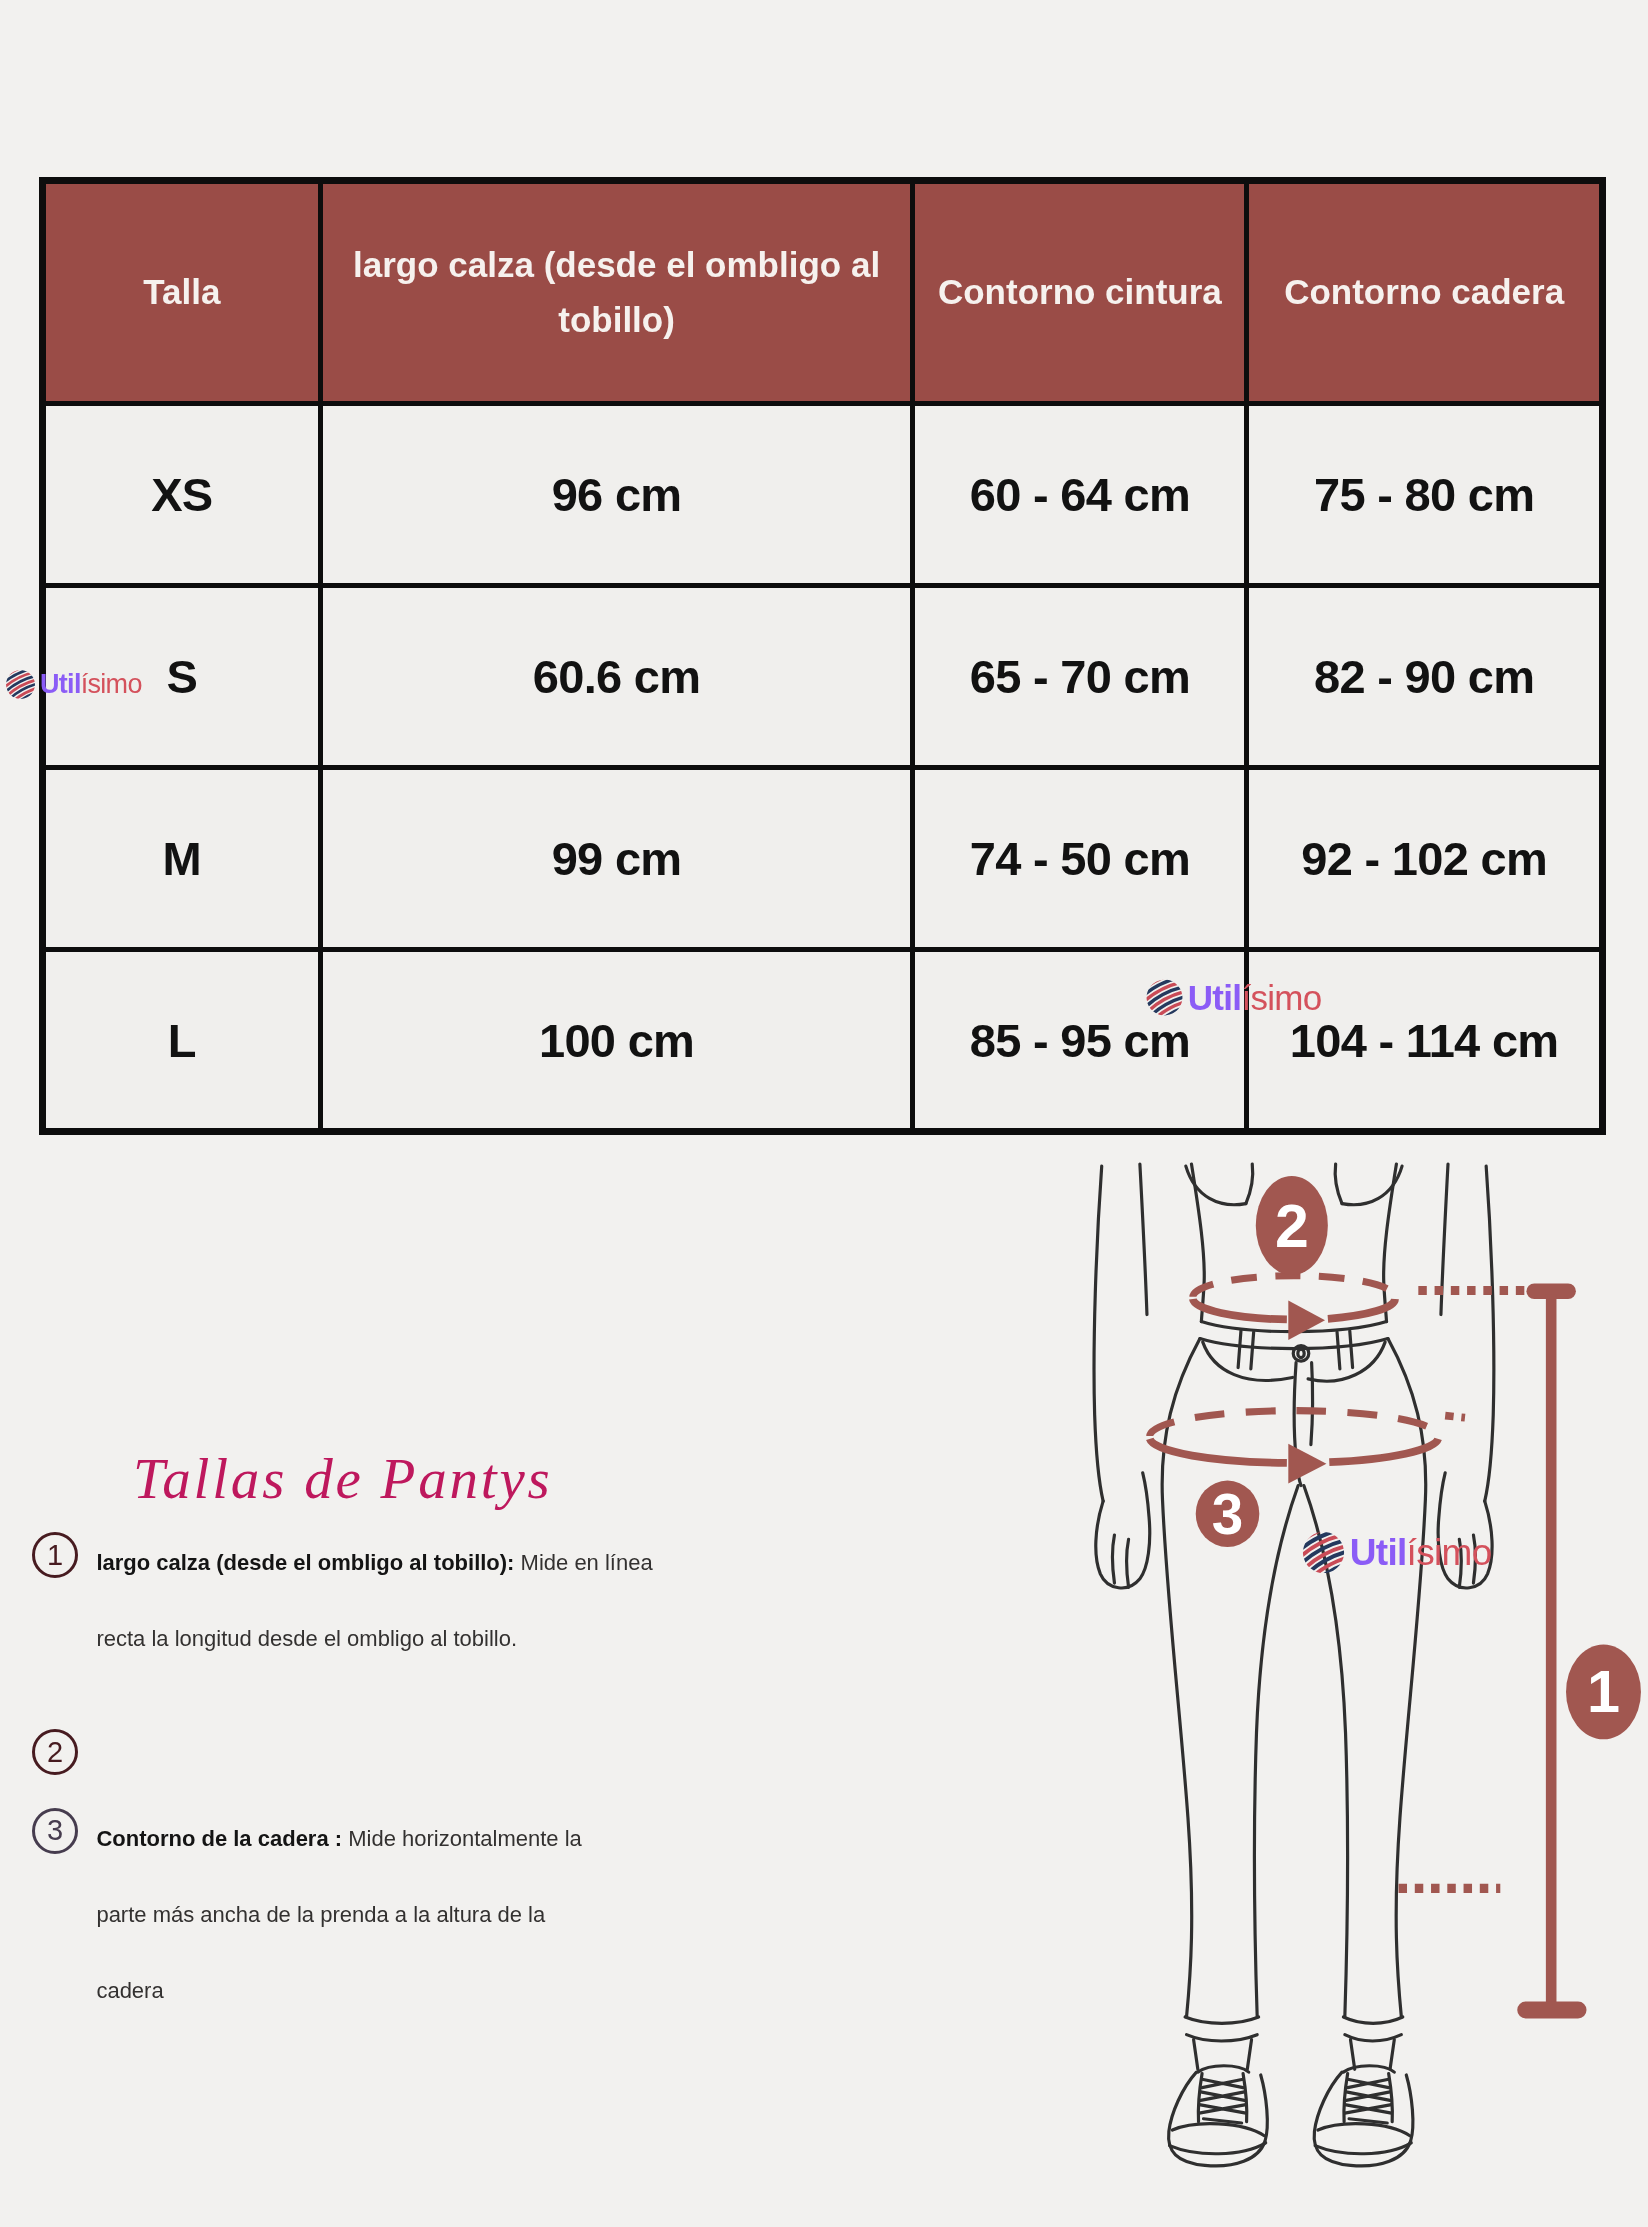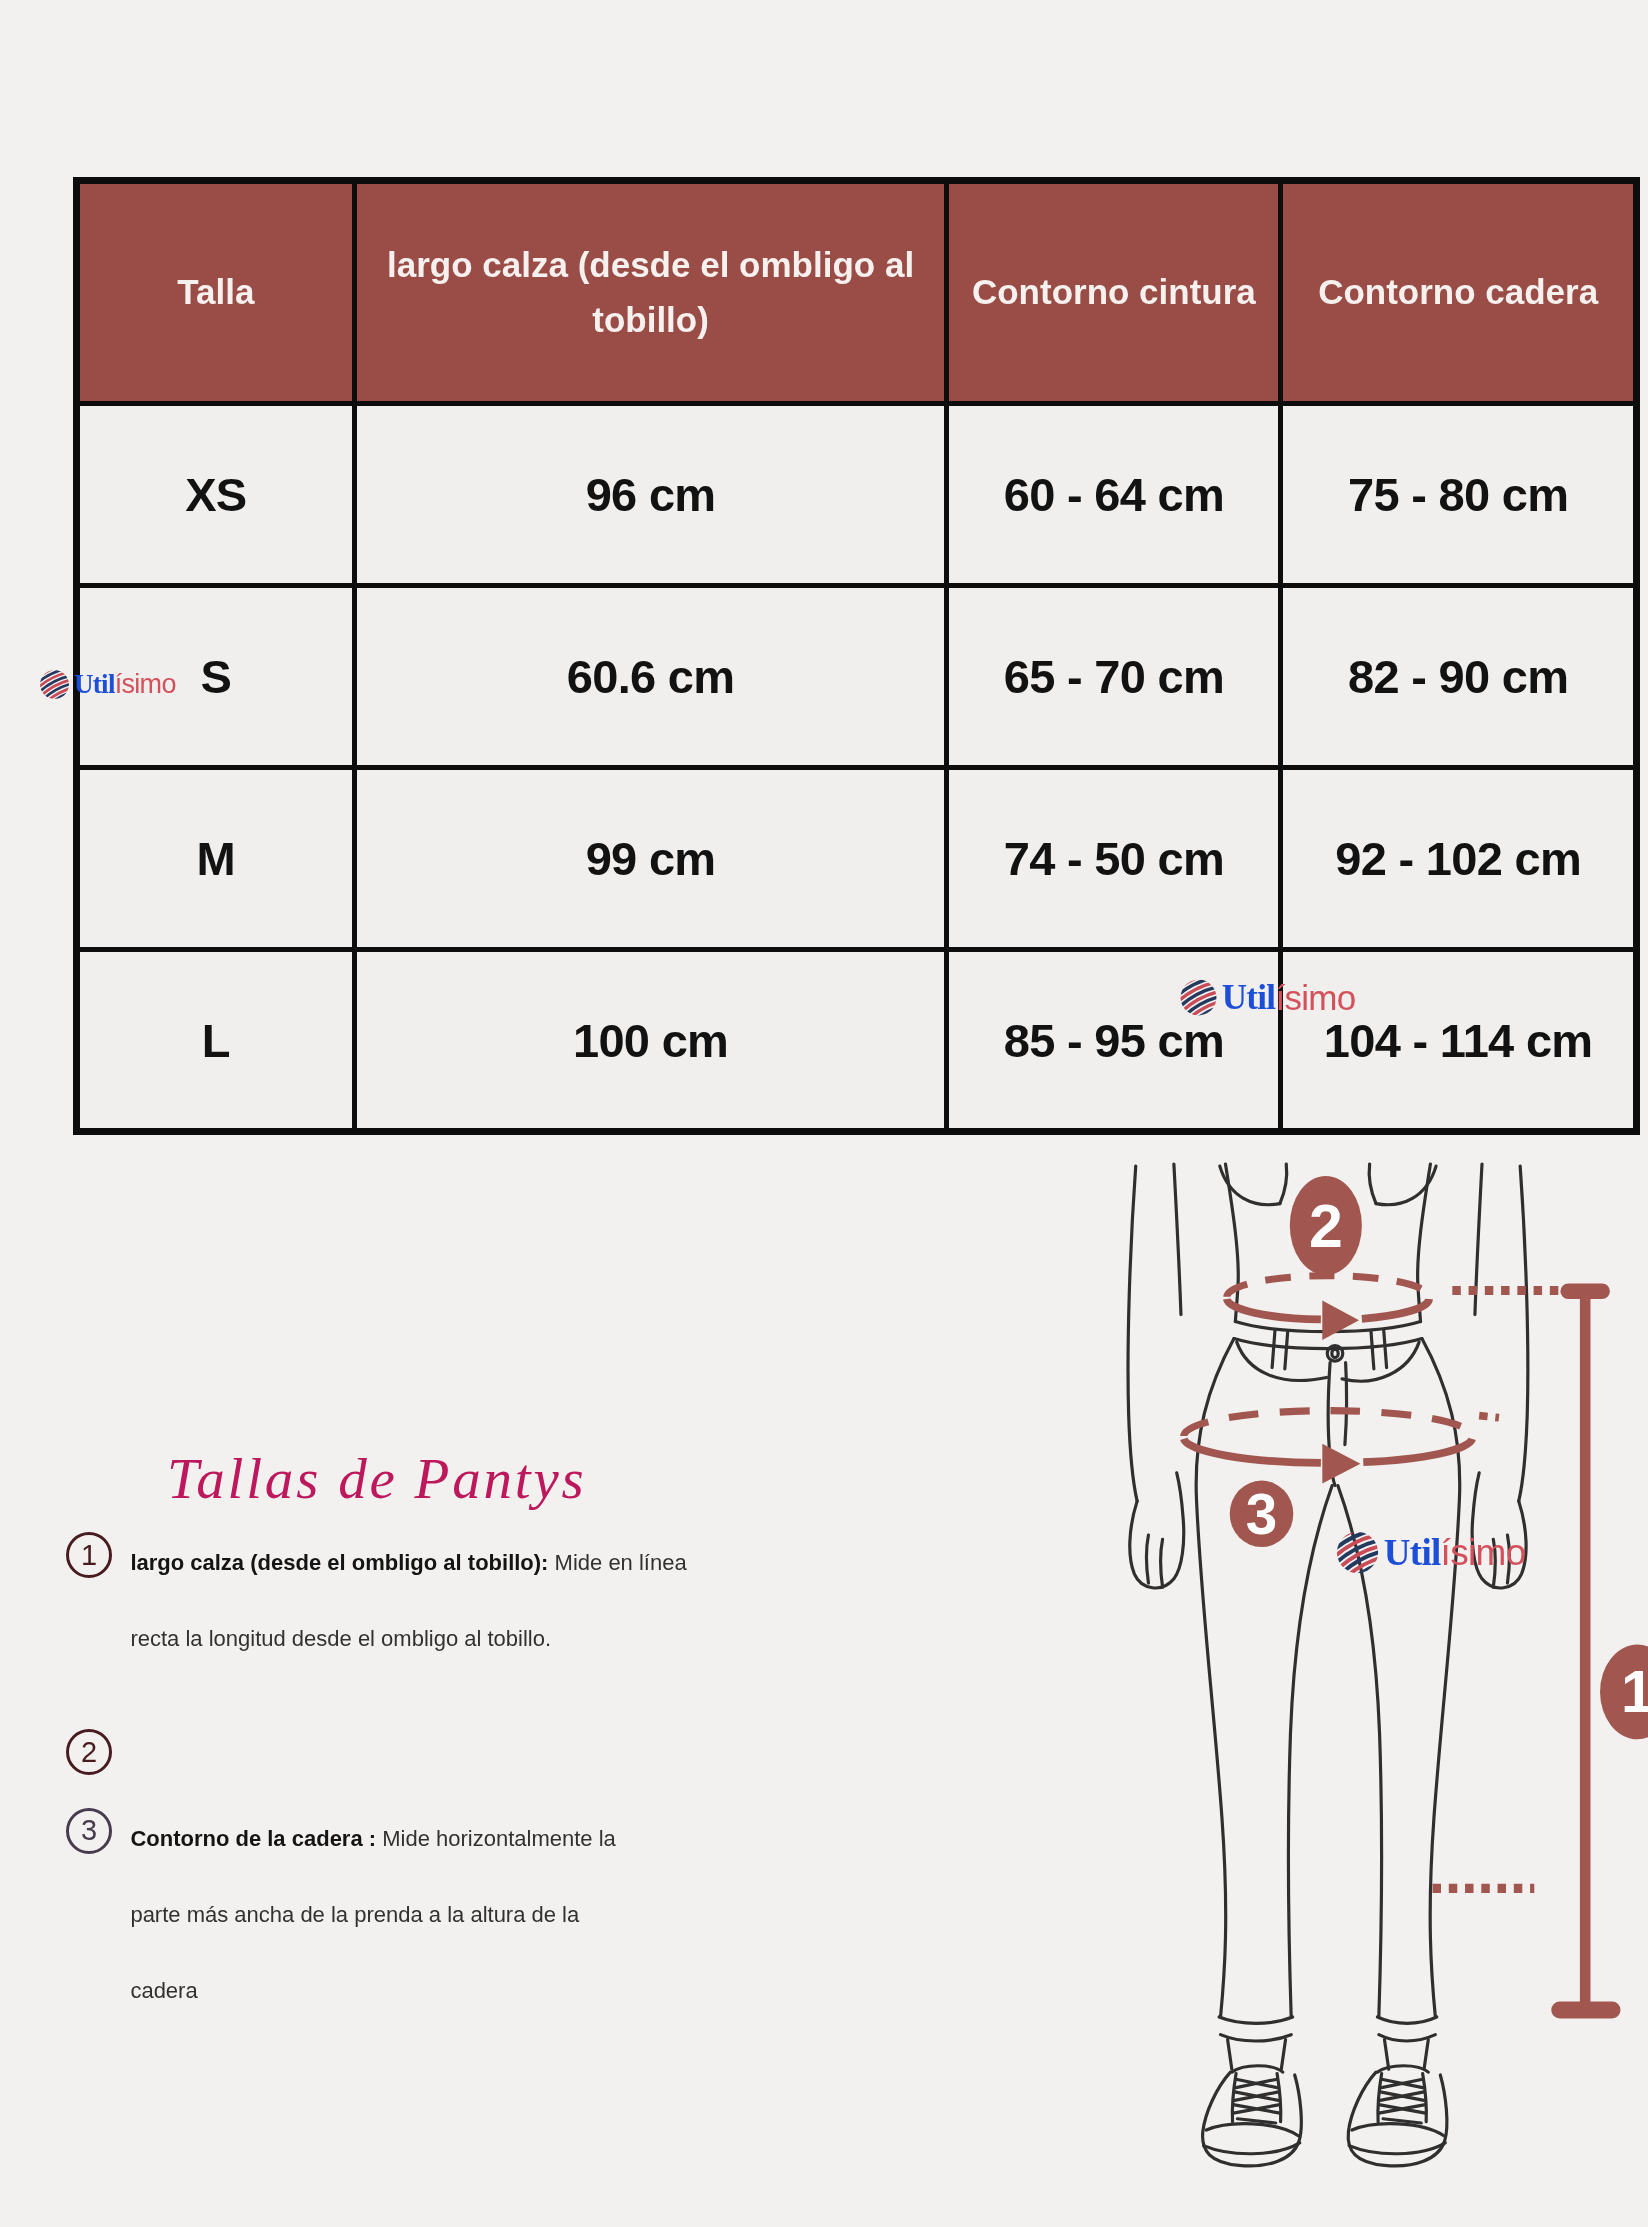--- a/index.html
+++ b/index.html
@@ -3,21 +3,21 @@
 <meta charset="utf-8">
 <style>
   html,body{margin:0;padding:0;}
   body{
     width:1648px;height:2227px;
     background:#f2f1ef;
     font-family:"Liberation Sans","DejaVu Sans",sans-serif;
     position:relative;overflow:hidden;
     -webkit-font-smoothing:antialiased;
   }
-  .stage{position:absolute;inset:0;margin-left:34px;}
+  .stage{position:absolute;inset:0;}
 
   
   table.size-table{
     position:absolute;left:39px;top:177px;width:1567px;height:952px;
     border-collapse:collapse;table-layout:fixed;background:#f0efed;
     border:7px solid #0d0d0d;z-index:1;
   }
   .size-table th,.size-table td{border:5px solid #0d0d0d;text-align:center;vertical-align:middle;padding:0 7px;}
   .size-table thead tr{height:223px;}
   .size-table tbody tr{height:182px;}
@@ -52,21 +52,21 @@
   .inst-marker.violet{border-color:#463c4e;color:#463c4e;}
   .inst-text{font-size:22px;line-height:76px;color:#333130;font-weight:400;}
   .inst-text strong{color:#141414;font-weight:700;}
   .inst-body{white-space:pre-line;}
 
   
   .diagram-svg{position:absolute;left:1089px;top:1153px;width:559px;height:1075px;z-index:1;}
 
   
   .watermark{position:absolute;display:flex;align-items:center;z-index:4;line-height:1;}
-  .watermark .wm-prefix{color:#1d4ed8;font-weight:700;letter-spacing:-0.7px;font-family:Liberation Serif, serif;}
+  .watermark .wm-prefix{color:#8b5cf6;font-weight:700;letter-spacing:-0.7px;}
   .watermark .wm-suffix{color:#d4515c;font-weight:400;letter-spacing:-0.7px;}
   .wm-globe{flex:0 0 auto;margin-right:2.8px;}
   .wm-1{left:4.2px;top:668px;font-size:27px;}
   .wm-1 .wm-globe{width:33px;height:33px;}
   .wm-2{left:1144px;top:977px;font-size:35px;}
   .wm-2 .wm-globe{width:41px;height:41px;}
   .wm-3{left:1300px;top:1529px;font-size:37px;}
   .wm-3 .wm-globe{width:47px;height:47px;}
 
   .hidden-defs{position:absolute;width:0;height:0;overflow:hidden;}

